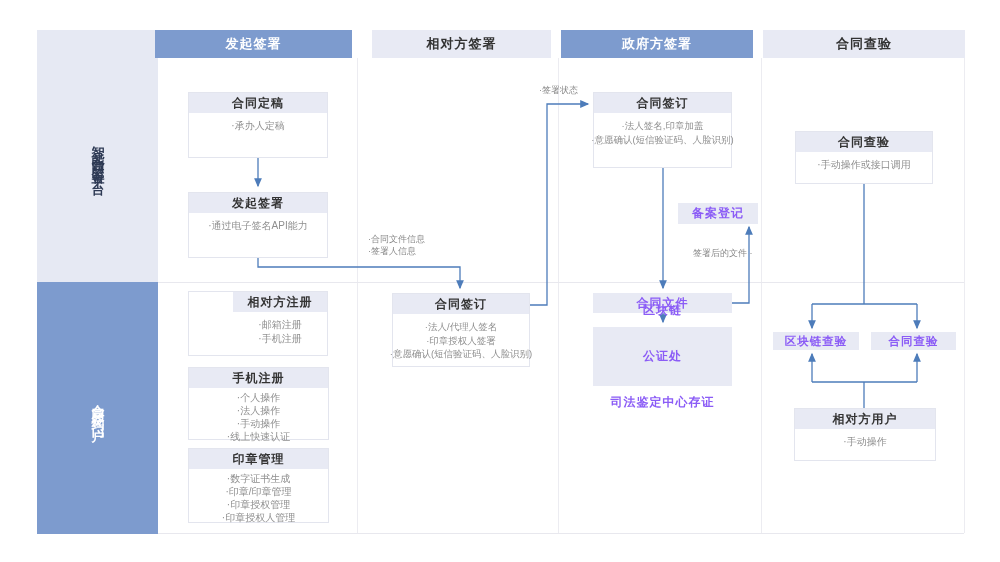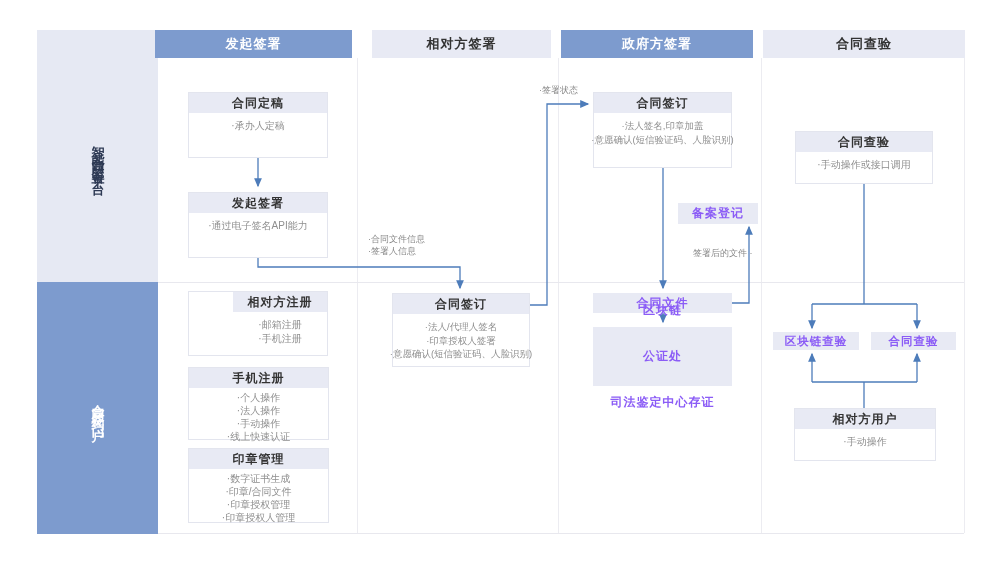--- a/index.html
+++ b/index.html
@@ -152,21 +152,21 @@
       <div>·法人操作</div>
       <div>·手动操作</div>
       <div>·线上快速认证</div>
     </div>
   </div>
 
   <div class="node tight" id="n-seal">
     <div class="node-head">印章管理</div>
     <div class="node-body">
       <div>·数字证书生成</div>
-      <div>·印章/合同文件</div>
+      <div>·印章/印章管理</div>
       <div>·印章授权管理</div>
       <div>·印章授权人管理</div>
     </div>
   </div>
 
   <div class="node" id="n-psign">
     <div class="node-head">合同签订</div>
     <div class="node-body">
       <div>·法人/代理人签名</div>
       <div>·印章授权人签署</div>

